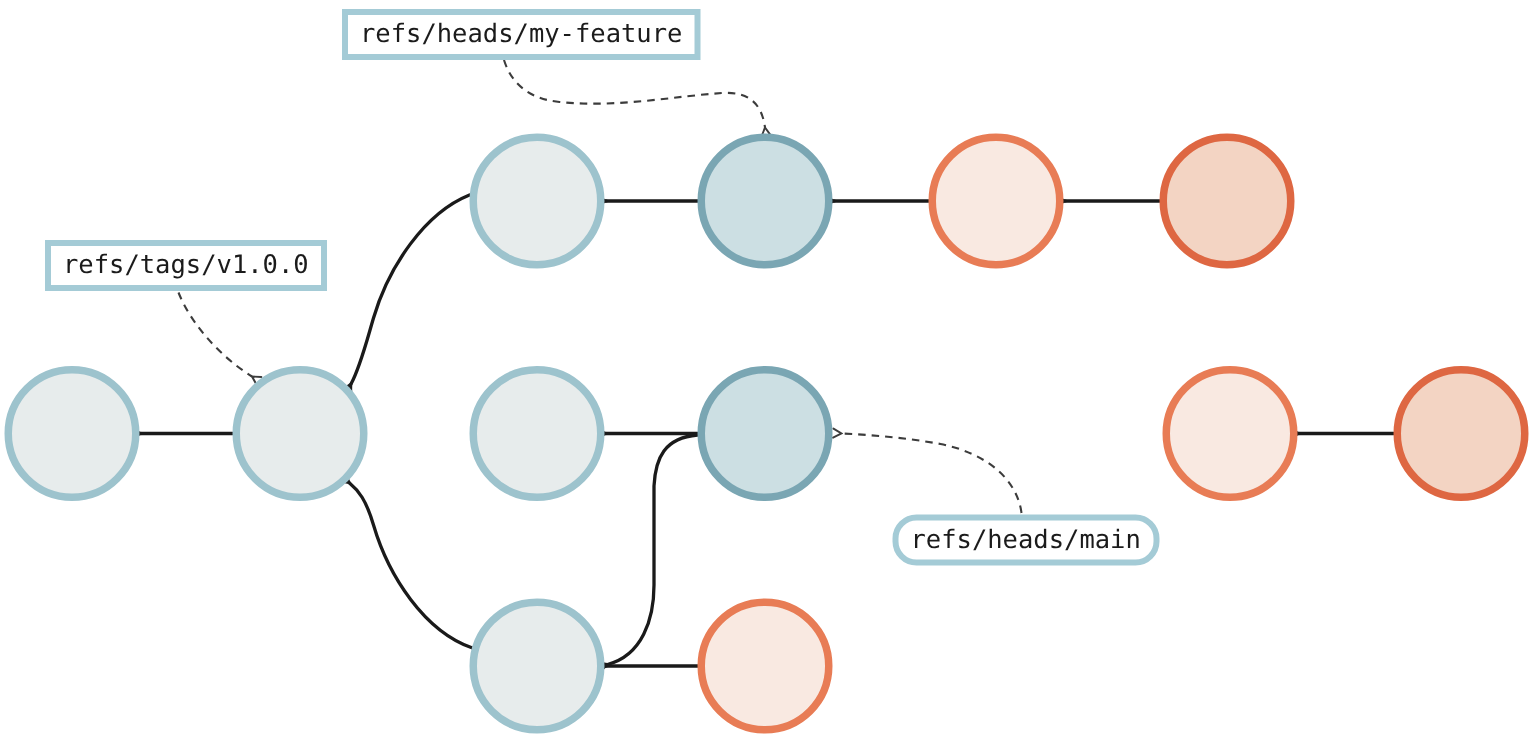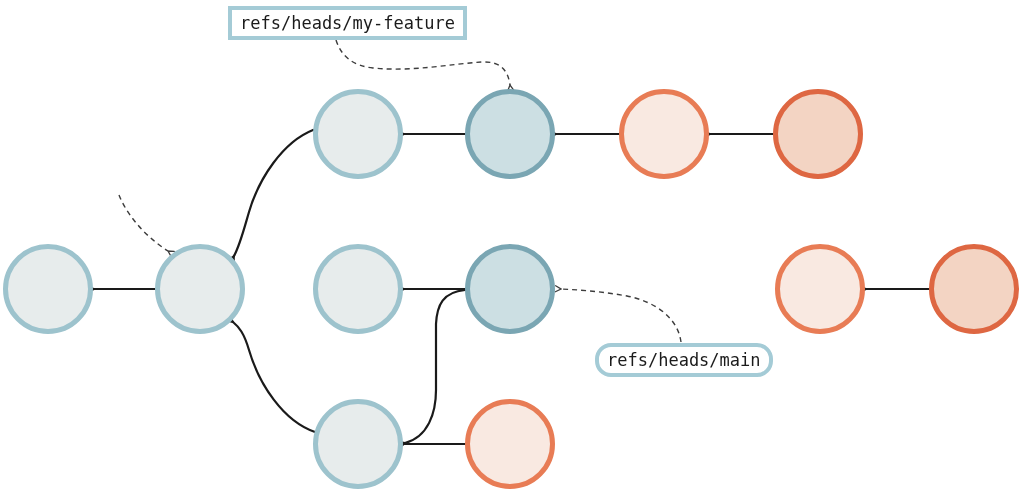--- a/index.html
+++ b/index.html
@@ -93,16 +93,17 @@
       <div class="node" style="left: 619px; top: 89px; width: 90px; height: 90px; background: rgb(249, 233, 225); border-color: rgb(232, 124, 85); border-width: 5px;"></div>
       <div class="node" style="left: 773px; top: 89px; width: 90px; height: 90px; background: rgb(243, 212, 195); border-color: rgb(222, 103, 66); border-width: 5px;"></div>
       <div class="node" style="left: 313px; top: 399px; width: 90px; height: 90px; background: rgb(231, 236, 236); border-color: rgb(157, 195, 205); border-width: 5px;"></div>
       <div class="node" style="left: 465px; top: 399px; width: 90px; height: 90px; background: rgb(249, 233, 225); border-color: rgb(232, 124, 85); border-width: 5px;"></div>
       <div class="node" style="left: 775px; top: 244px; width: 90px; height: 90px; background: rgb(249, 233, 225); border-color: rgb(232, 124, 85); border-width: 5px;"></div>
       <div class="node" style="left: 929px; top: 244px; width: 90px; height: 90px; background: rgb(243, 212, 195); border-color: rgb(222, 103, 66); border-width: 5px;"></div>
     </div>
 
   <div class="ref-label" style="left: 228px; top: 6px;">refs/heads/my-feature</div>
 
+  <div class="ref-label" style="left: 30px; top: 160px;">refs/tags/v1.0.0</div>
 
   <div class="ref-label" style="left: 595px; top: 343px; border-radius: 16px;">refs/heads/main</div>
 
 </div>
 
 </body></html>

